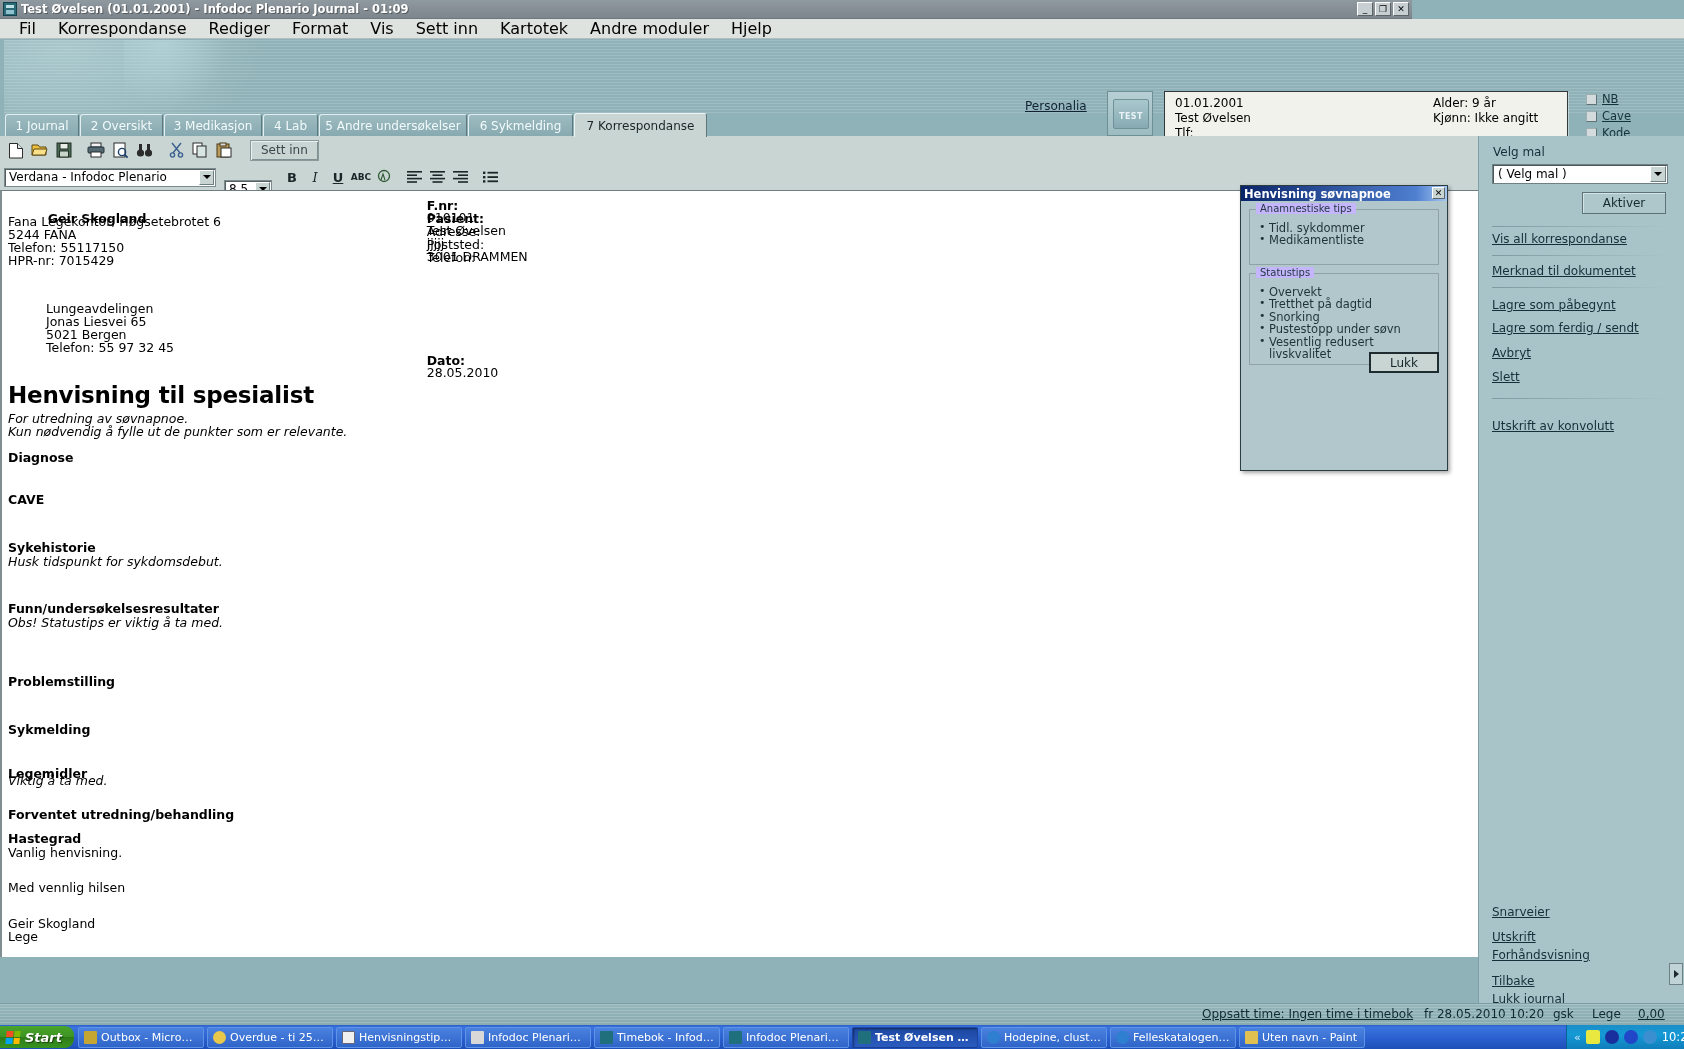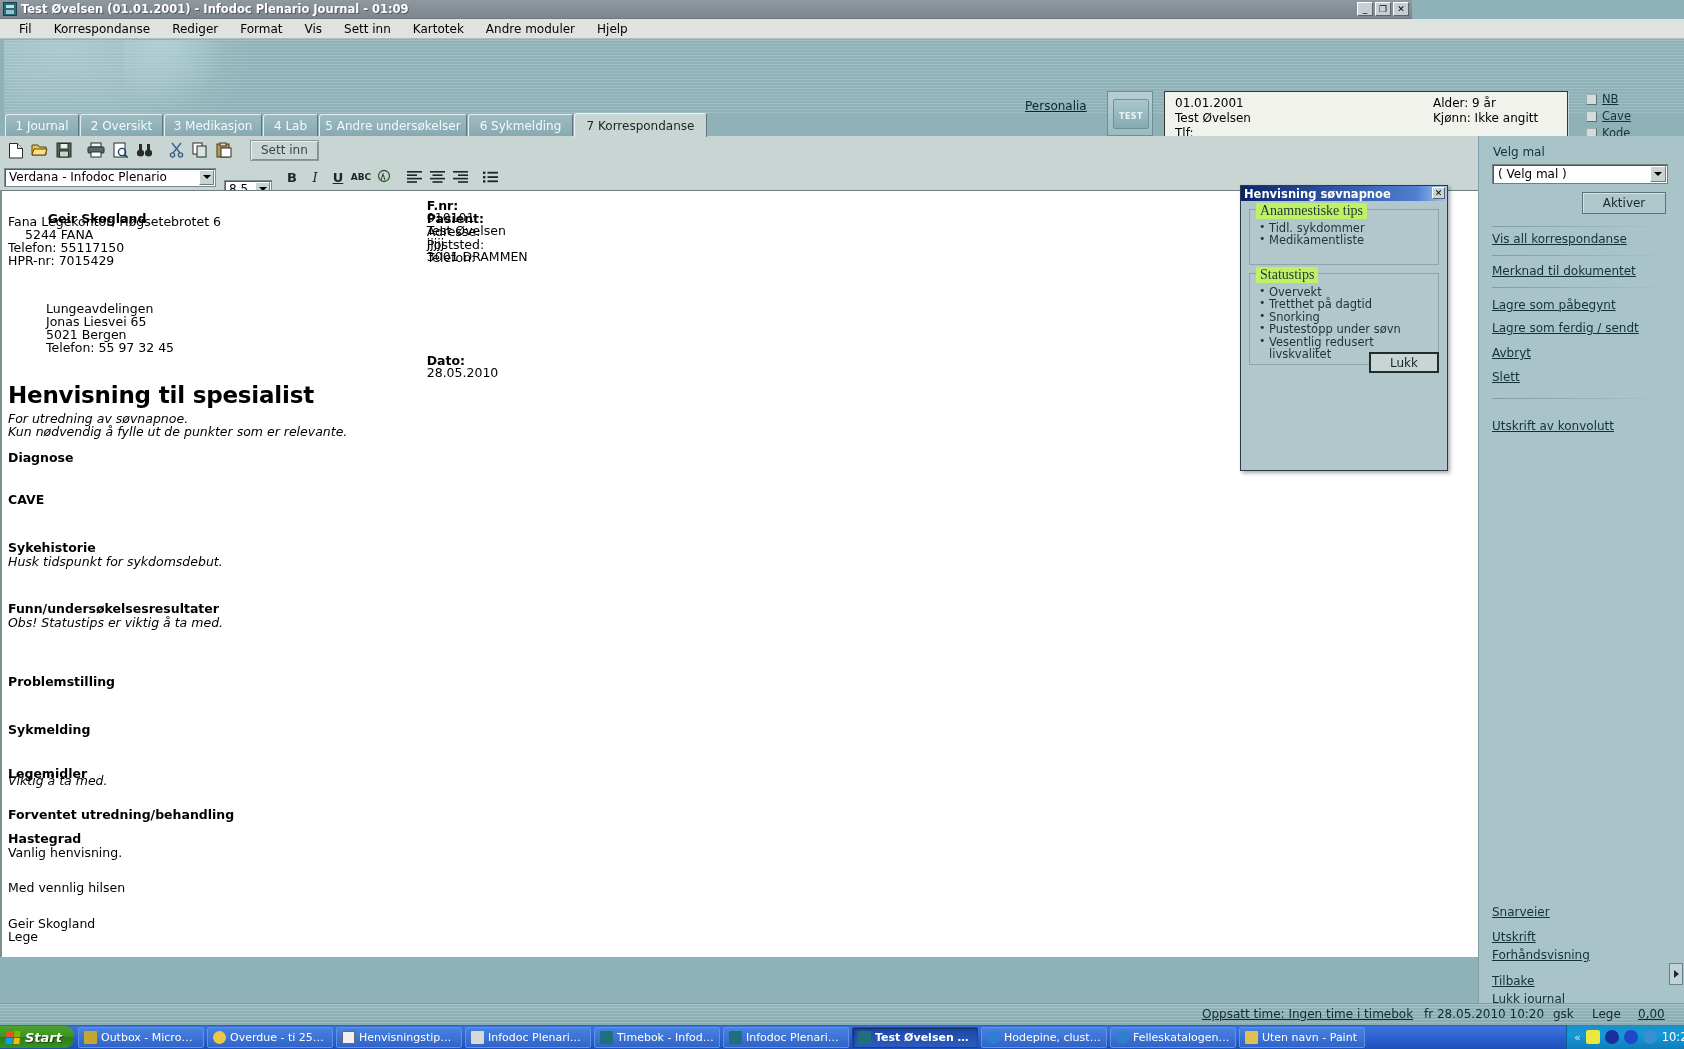--- a/index.html
+++ b/index.html
@@ -50,21 +50,21 @@
   }
 
   
   .menubar {
     position: absolute; left: 0; top: 19px; width: 1684px; height: 20px;
     background: #dfe3e0;
     display: flex; align-items: center; padding-left: 8px;
     border-bottom: 1px solid #b4bcbe;
   }
   .menubar .mi {
-    padding: 1px 11px; font-size: 12px; color: #000; white-space: nowrap; cursor: default;
+    padding: 1px 11px; font-size: 16px; color: #000; white-space: nowrap; cursor: default;
   }
 
   
   .banner {
     position: absolute; left: 4px; top: 40px; width: 1684px; height: 75px;
     background:
       repeating-linear-gradient(to bottom, rgba(255,255,255,.14) 0px, rgba(255,255,255,.14) 1px, rgba(0,0,0,0) 1px, rgba(0,0,0,0) 3px),
       radial-gradient(ellipse 280px 150px at 60px 10px, #a9c8cc 0%, #8fb2b8 70%),
       linear-gradient(to right, #8fb2b8 0%, #93b6bb 40%, #8fb2b8 100%);
   }
@@ -220,22 +220,22 @@
     background: #c9d5d3; border: 1px solid #fff;
     border-right-color: #5c6468; border-bottom-color: #5c6468;
     font-size: 9px; line-height: 10px; text-align: center; color: #000; cursor: pointer;
   }
   .popup-body { position: relative; padding: 8px 6px; }
   .fieldset {
     border: 1px solid #8fa3a7; margin-bottom: 8px; padding: 12px 8px 8px 8px;
     position: relative;
   }
   .fieldset > legend {
-    position: absolute; top: -7px; left: 6px; background: #bef264;
-    padding: 0 4px; font-size: 14px; color: #23393f; font-family: Liberation Serif, serif;
+    position: absolute; top: -7px; left: 6px; background: #c4b5fd;
+    padding: 0 4px; font-size: 10px; color: #23393f;
   }
   .fieldset ul { margin: 0; padding: 0; list-style: none; }
   .fieldset li {
     font-size: 11.5px; color: #1e3338; line-height: 1.08; padding-left: 11px; position: relative;
   }
   .fieldset li::before {
     content: "•"; position: absolute; left: 1px; top: -1px; font-size: 11px;
   }
   .fs-anam { height: 56px; }
   .fs-stat { height: 92px; }
@@ -562,21 +562,21 @@
       </div>
     </div>
 
     <div class="docarea">
       <div class="doc">
 
         <div class="abs" style="left:6px; top:9px;">
           <b>Geir Skogland</b>
         </div>
         <div class="abs" style="left:6px; top:25px;">Fana Legekontor, Høgsetebrotet 6</div>
-        <div class="abs" style="left:23px; top:38px;">5244 FANA</div>
+        <div class="abs" style="left:6px; top:38px;">5244 FANA</div>
         <div class="abs" style="left:6px; top:51px;">Telefon: 55117150</div>
         <div class="abs" style="left:6px; top:64px;">HPR-nr: 7015429</div>
 
         <div class="abs" style="left:44px; top:112px;">Lungeavdelingen</div>
         <div class="abs" style="left:44px; top:125px;">Jonas Liesvei 65</div>
         <div class="abs" style="left:44px; top:138px;">5021 Bergen</div>
         <div class="abs" style="left:44px; top:151px;">Telefon: 55 97 32 45</div>
 
         <div class="abs" style="left:385px; top:-4px;">
           <b>F.nr:</b>

